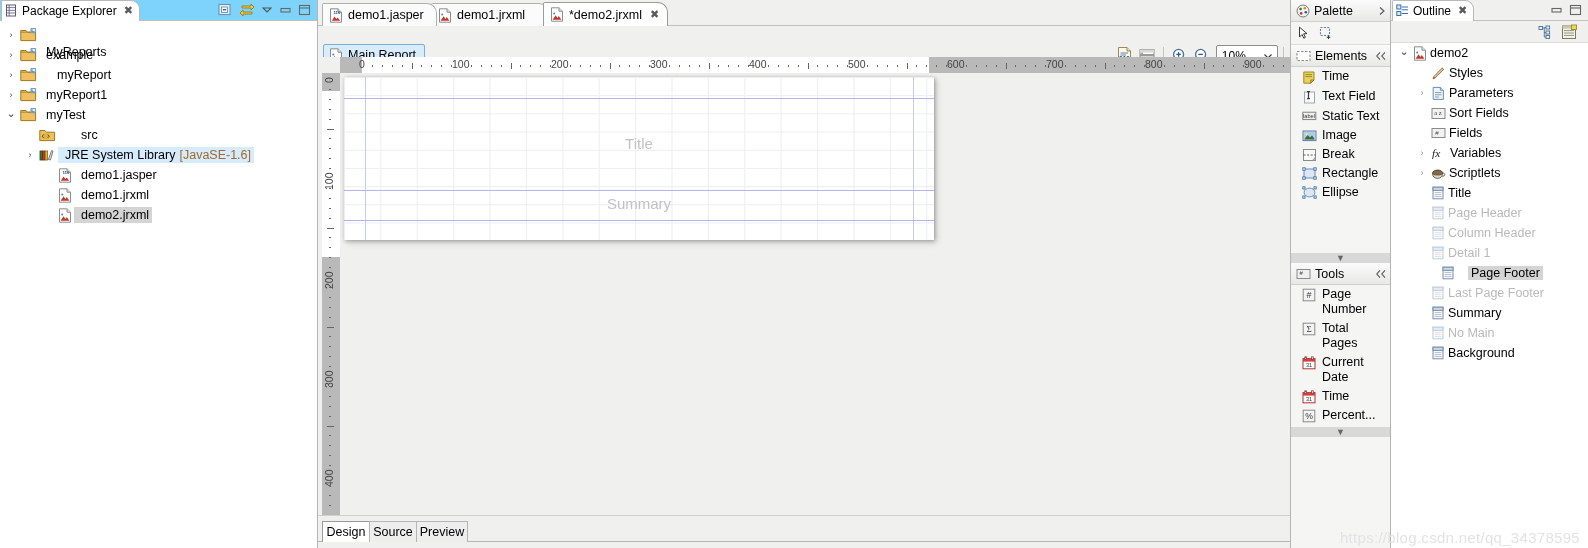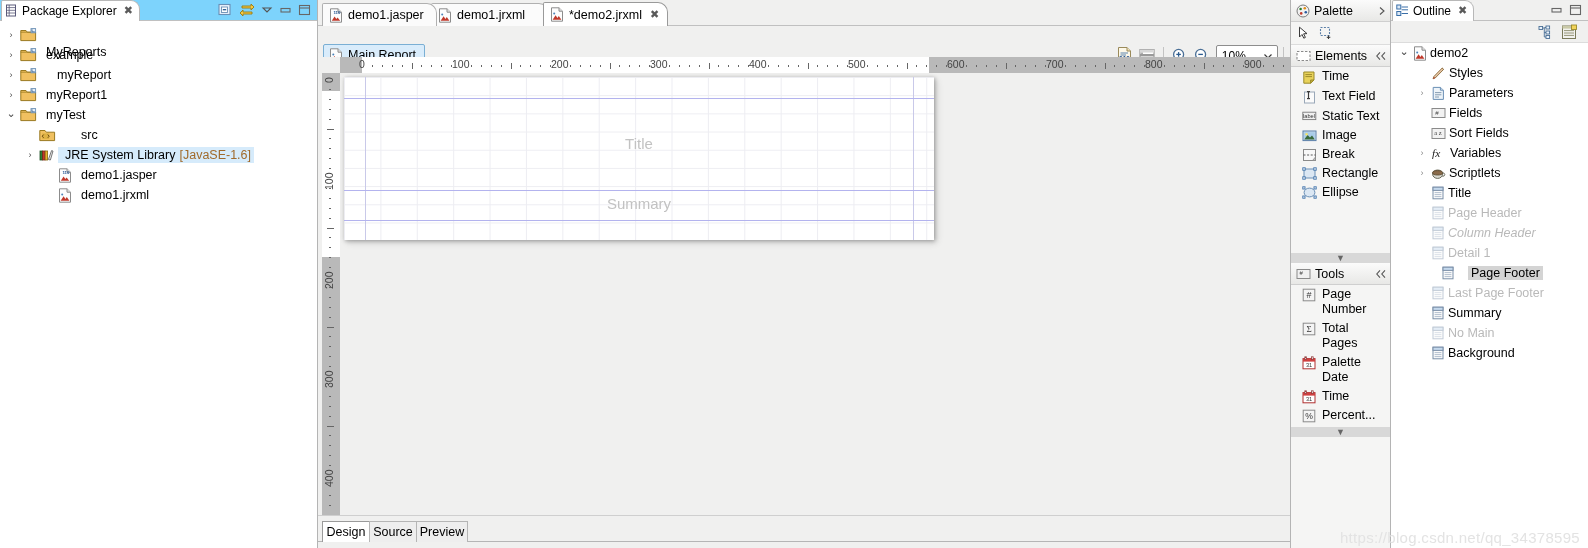--- a/index.html
+++ b/index.html
@@ -283,20 +283,30 @@
         </div>
         <div class="tree-row" style="padding-left: 42px;">
           <span class="arrow"></span>
           <span class="ico" style="margin-left: 2px;"><svg width="14" height="15" viewBox="0 0 14 15">
               <path d="M1.5 0.8 L9 0.8 L12.5 4.2 L12.5 14.2 L1.5 14.2 Z" fill="#fdfdfd" stroke="#8c8c8c" stroke-width="1"></path>
               <path d="M9 0.8 L9 4.2 L12.5 4.2" fill="#e4e4e4" stroke="#8c8c8c" stroke-width="1"></path>
               <path d="M2.6 12.8 L5.6 8.2 L7.4 10.9 L8.8 9 L11.4 12.8 Z" fill="#c0392b"></path>
               <circle cx="4.2" cy="6.6" r="1" fill="#4a82b8"></circle>
             </svg></span>
           <span style="padding: 1px 3px; margin-left: 2px;"><span class="tlabel">demo1.jrxml</span></span>
+        </div>
+        <div class="tree-row" style="padding-left: 42px;">
+          <span class="arrow"></span>
+          <span class="ico" style="margin-left: 2px;"><svg width="14" height="15" viewBox="0 0 14 15">
+              <path d="M1.5 0.8 L9 0.8 L12.5 4.2 L12.5 14.2 L1.5 14.2 Z" fill="#fdfdfd" stroke="#8c8c8c" stroke-width="1"></path>
+              <path d="M9 0.8 L9 4.2 L12.5 4.2" fill="#e4e4e4" stroke="#8c8c8c" stroke-width="1"></path>
+              <path d="M2.6 12.8 L5.6 8.2 L7.4 10.9 L8.8 9 L11.4 12.8 Z" fill="#c0392b"></path>
+              <circle cx="4.2" cy="6.6" r="1" fill="#4a82b8"></circle>
+            </svg></span>
+          <span class="sel-gray" style="padding: 1px 3px; margin-left: 2px;"><span class="tlabel">demo2.jrxml</span></span>
         </div>
       </div>
   </div>
 
   <div class="panel" id="editor">
 
     <div id="ed-tabbar">
         <div class="ed-tab" style="left: 4px; width: 115px; z-index: 3;">
           <span class="ico"><svg width="14" height="15" viewBox="0 0 14 15">
               <path d="M1.5 0.8 L9 0.8 L12.5 4.2 L12.5 14.2 L1.5 14.2 Z" fill="#fdfdfd" stroke="#8c8c8c" stroke-width="1"></path>
@@ -750,21 +760,21 @@
           <div class="pal-item">
             <span class="pil ico">
               <svg width="14" height="14" viewBox="0 0 14 14">
                 <rect x="1" y="2.6" width="12" height="10.2" fill="#fff" stroke="#b03030" stroke-width="1"></rect>
                 <rect x="1" y="2.6" width="12" height="3" fill="#d04040"></rect>
                 <rect x="2.8" y="0.8" width="1.6" height="2.6" fill="#e8e8e8" stroke="#8a3030" stroke-width="0.7"></rect>
                 <rect x="9.6" y="0.8" width="1.6" height="2.6" fill="#e8e8e8" stroke="#8a3030" stroke-width="0.7"></rect>
                 <text x="7" y="11.4" font-size="5.6" font-family="'Liberation Sans',sans-serif" fill="#333" text-anchor="middle">31</text>
               </svg>
             </span>
-            <span>Palette Date</span>
+            <span>Current Date</span>
           </div>
           <div class="pal-item">
             <span class="pil ico">
               <svg width="14" height="14" viewBox="0 0 14 14">
                 <rect x="1" y="2.6" width="12" height="10.2" fill="#fff" stroke="#b03030" stroke-width="1"></rect>
                 <rect x="1" y="2.6" width="12" height="3" fill="#d04040"></rect>
                 <rect x="2.8" y="0.8" width="1.6" height="2.6" fill="#e8e8e8" stroke="#8a3030" stroke-width="0.7"></rect>
                 <rect x="9.6" y="0.8" width="1.6" height="2.6" fill="#e8e8e8" stroke="#8a3030" stroke-width="0.7"></rect>
                 <text x="7" y="11.4" font-size="5.6" font-family="'Liberation Sans',sans-serif" fill="#333" text-anchor="middle">31</text>
               </svg>
@@ -861,34 +871,34 @@
               <path d="M2.2 1.4 L9.4 1.4 L12.4 4.2 L12.4 13.4 L2.2 13.4 Z" fill="#eef4f9" stroke="#6a8fb5" stroke-width="1"></path>
               <path d="M9.4 1.4 L9.4 4.2 L12.4 4.2" fill="#d6e4f0" stroke="#6a8fb5" stroke-width="1"></path>
               <line x1="4" y1="6.6" x2="10.4" y2="6.6" stroke="#7a93aa" stroke-width="0.9"></line>
               <line x1="4" y1="8.8" x2="10.4" y2="8.8" stroke="#7a93aa" stroke-width="0.9"></line>
               <line x1="4" y1="11" x2="8" y2="11" stroke="#7a93aa" stroke-width="0.9"></line>
             </svg></span>
           <span class="olabel">Parameters</span>
         </div>
         <div class="o-row" style="padding-left: 24px;">
           <span class="arrow"></span>
-          <span class="ico" style="margin-left: 2px;"><svg width="15" height="12" viewBox="0 0 15 12">
-              <rect x="1" y="1.5" width="13" height="9" fill="#f2f2f2" stroke="#8a8a8a" stroke-width="1"></rect>
-              <text x="4.2" y="7.6" font-size="6.2" font-family="'Liberation Sans',sans-serif" fill="#444">#</text>
-            </svg></span>
-          <span class="olabel">Fields</span>
-        </div>
-        <div class="o-row" style="padding-left: 24px;">
-          <span class="arrow"></span>
           <span class="ico" style="margin-left: 2px;"><svg width="15" height="13" viewBox="0 0 15 13">
               <rect x="1" y="1.5" width="13" height="10" fill="#f2f2f2" stroke="#8a8a8a" stroke-width="1"></rect>
               <text x="3.2" y="8.4" font-size="6.6" font-family="'Liberation Serif',serif" fill="#444">a</text>
               <text x="7.8" y="8.4" font-size="6.6" font-family="'Liberation Serif',serif" fill="#444">z</text>
             </svg></span>
           <span class="olabel">Sort Fields</span>
+        </div>
+        <div class="o-row" style="padding-left: 24px;">
+          <span class="arrow"></span>
+          <span class="ico" style="margin-left: 2px;"><svg width="15" height="12" viewBox="0 0 15 12">
+              <rect x="1" y="1.5" width="13" height="9" fill="#f2f2f2" stroke="#8a8a8a" stroke-width="1"></rect>
+              <text x="4.2" y="7.6" font-size="6.2" font-family="'Liberation Sans',sans-serif" fill="#444">#</text>
+            </svg></span>
+          <span class="olabel">Fields</span>
         </div>
         <div class="o-row" style="padding-left: 24px;">
           <span class="arrow">›</span>
           <span class="ico" style="margin-left: 2px;"><svg width="16" height="14" viewBox="0 0 16 14">
               <text x="1" y="11" font-size="11.4" font-family="'Liberation Serif',serif" font-style="italic" fill="#1a1a1a">fx</text>
             </svg></span>
           <span class="olabel">Variables</span>
         </div>
         <div class="o-row" style="padding-left: 24px;">
           <span class="arrow">›</span>
@@ -914,21 +924,21 @@
           <span class="arrow"></span>
           <span class="ico" style="margin-left: 2px; opacity: 0.45;"><svg width="14" height="14" viewBox="0 0 14 14">
               <rect x="2" y="1.2" width="10" height="11.6" fill="#fbfbfb" stroke="#7a8fa8" stroke-width="1"></rect>
               <rect x="2" y="1.2" width="10" height="3.2" fill="#c4d8ec" stroke="#7a8fa8" stroke-width="1"></rect>
               <line x1="3.6" y1="6.6" x2="10.4" y2="6.6" stroke="#aab8c8" stroke-width="0.9"></line>
               <line x1="3.6" y1="8.6" x2="10.4" y2="8.6" stroke="#aab8c8" stroke-width="0.9"></line>
               <line x1="3.6" y1="10.6" x2="10.4" y2="10.6" stroke="#aab8c8" stroke-width="0.9"></line>
             </svg></span>
           <span class="olabel dim">Page Header</span>
         </div>
-        <div class="o-row" style="padding-left: 24px; font-style: italic;">
+        <div class="o-row" style="padding-left: 24px;">
           <span class="arrow"></span>
           <span class="ico" style="margin-left: 2px; opacity: 0.45;"><svg width="14" height="14" viewBox="0 0 14 14">
               <rect x="2" y="1.2" width="10" height="11.6" fill="#fbfbfb" stroke="#7a8fa8" stroke-width="1"></rect>
               <rect x="2" y="1.2" width="10" height="3.2" fill="#c4d8ec" stroke="#7a8fa8" stroke-width="1"></rect>
               <line x1="3.6" y1="6.6" x2="10.4" y2="6.6" stroke="#aab8c8" stroke-width="0.9"></line>
               <line x1="3.6" y1="8.6" x2="10.4" y2="8.6" stroke="#aab8c8" stroke-width="0.9"></line>
               <line x1="3.6" y1="10.6" x2="10.4" y2="10.6" stroke="#aab8c8" stroke-width="0.9"></line>
             </svg></span>
           <span class="olabel dim">Column Header</span>
         </div>

